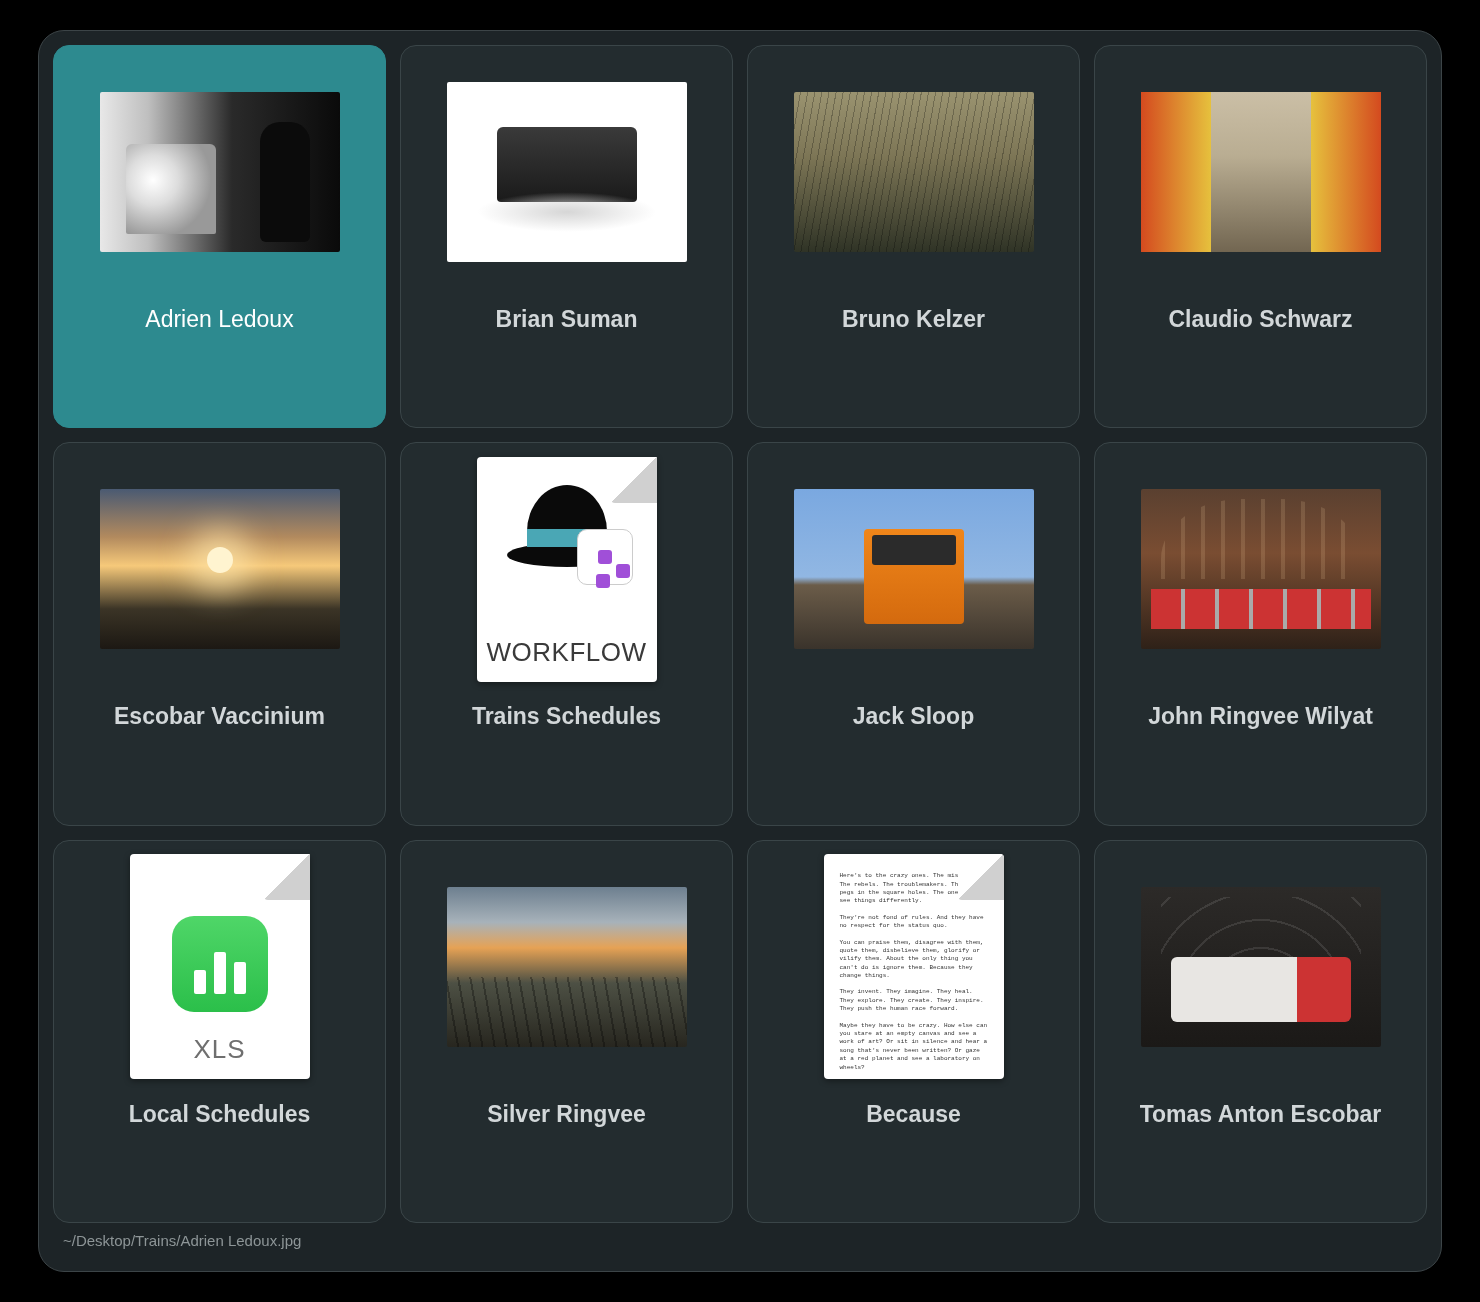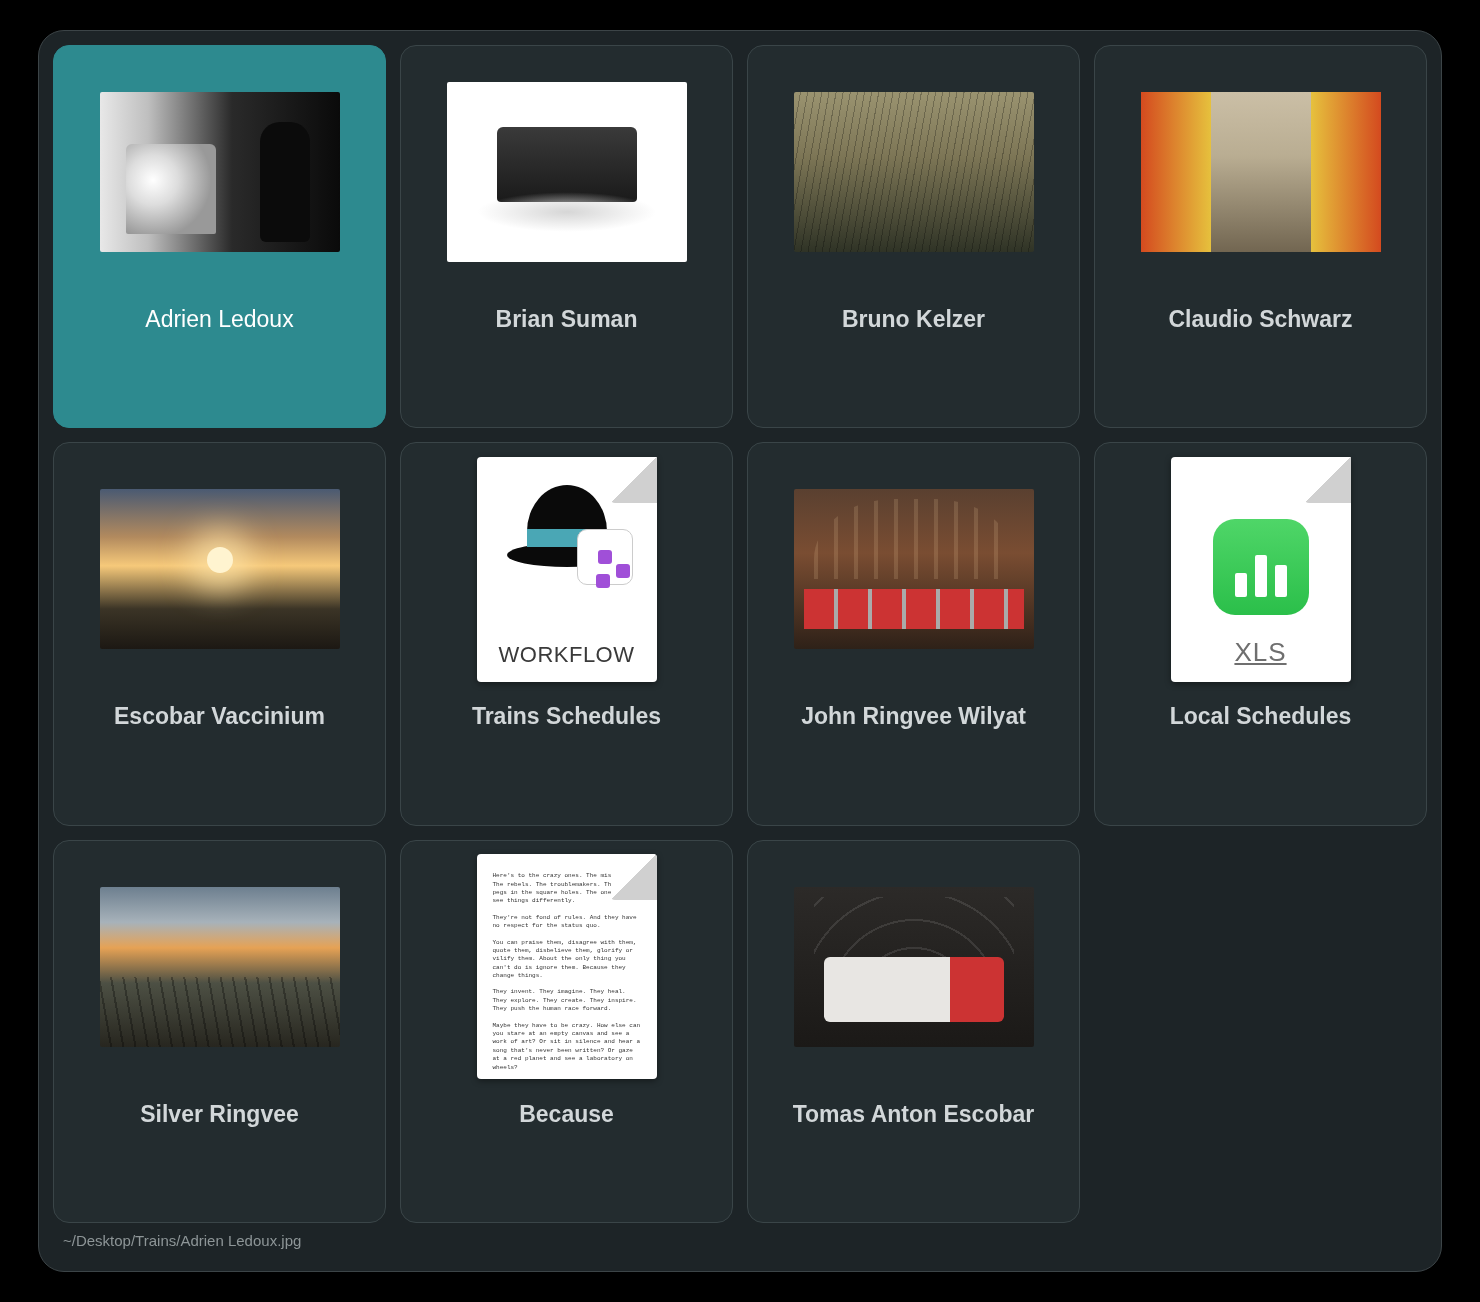--- a/index.html
+++ b/index.html
@@ -69,28 +69,28 @@
 
   
   .doc{width:180px;height:225px;background:#fff;position:relative;border-radius:4px;box-shadow:0 2px 6px rgba(0,0,0,0.4);}
   .doc .fold{position:absolute;right:0;top:0;width:46px;height:46px;background:linear-gradient(135deg,#fff 0 49%,#d0d0d0 50% 100%);border-bottom-left-radius:4px;}
   .doc-workflow .hat{position:absolute;left:50%;top:28px;transform:translateX(-50%);width:120px;height:90px;}
   .hat .crown{position:absolute;left:20px;top:0;width:80px;height:62px;background:#0a0a0a;border-radius:60px 60px 30px 30px/70px 70px 20px 20px;}
   .hat .band{position:absolute;left:20px;top:44px;width:80px;height:18px;background:#4aa7b5;}
   .hat .brim{position:absolute;left:0;top:58px;width:120px;height:24px;background:#0a0a0a;border-radius:50%;}
   .hat .badge{position:absolute;right:-6px;bottom:-10px;width:54px;height:54px;background:#fff;border:1px solid #ccc;border-radius:10px;display:flex;align-items:center;justify-content:center;}
   .hat .badge::before{content:"";width:14px;height:14px;background:#a04fd8;border-radius:3px;box-shadow:18px 14px 0 #a04fd8,-2px 24px 0 #a04fd8;}
-  .doc-workflow .footer{position:absolute;left:0;right:0;bottom:14px;text-align:center;font-size:22px;font-weight:500;color:#3a3a3a;letter-spacing:0.5px;}
+  .doc-workflow .footer{position:absolute;left:0;right:0;bottom:14px;text-align:center;font-size:26px;font-weight:500;color:#3a3a3a;letter-spacing:0.5px;}
 
   .doc-xls .center{position:absolute;left:50%;top:62px;transform:translateX(-50%);width:96px;height:96px;background:linear-gradient(180deg,#4fd668,#2bbf4a);border-radius:22px;display:flex;align-items:flex-end;justify-content:center;padding-bottom:18px;box-sizing:border-box;}
   .doc-xls .center span{display:inline-block;width:12px;background:#fff;margin:0 4px;border-radius:2px;}
   .doc-xls .center span:nth-child(1){height:24px;}
   .doc-xls .center span:nth-child(2){height:42px;}
   .doc-xls .center span:nth-child(3){height:32px;}
-  .doc-xls .footer{position:absolute;left:0;right:0;bottom:14px;text-align:center;font-size:26px;font-weight:400;color:#6f6f6f;letter-spacing:1px;text-decoration:underline;}
+  .doc-xls .footer{position:absolute;left:0;right:0;bottom:14px;text-align:center;font-size:26px;font-weight:400;color:#6f6f6f;letter-spacing:1px;}
 
   .doc-text{padding:18px 16px 10px 16px;box-sizing:border-box;font-family:"Menlo","Courier New",monospace;font-size:6px;line-height:1.4;color:#333;overflow:hidden;}
   .doc-text .fold{background:linear-gradient(135deg,#fff 0 49%,#d0d0d0 50% 100%);}
   .doc-text p{margin:0 0 8px 0;}
 </style>
 </head>
 <body>
 
 <div class="panel">
   <div class="grid" id="grid">
@@ -134,20 +134,26 @@
               <div class="band"></div>
               <div class="badge"></div>
             </div>
             <div class="footer">WORKFLOW</div>
           </div>
         </div>
         <div class="label">Trains Schedules</div>
       </div>
       <div class="cell">
         <div class="thumb">
+          <div class="photo photo-orange"></div>
+        </div>
+        <div class="label">Jack Sloop</div>
+      </div>
+      <div class="cell">
+        <div class="thumb">
           <div class="photo photo-victorian"></div>
         </div>
         <div class="label">John Ringvee Wilyat</div>
       </div>
       <div class="cell">
         <div class="thumb">
           <div class="doc doc-xls">
             <div class="fold"></div>
             <div class="center">
               <span></span>

